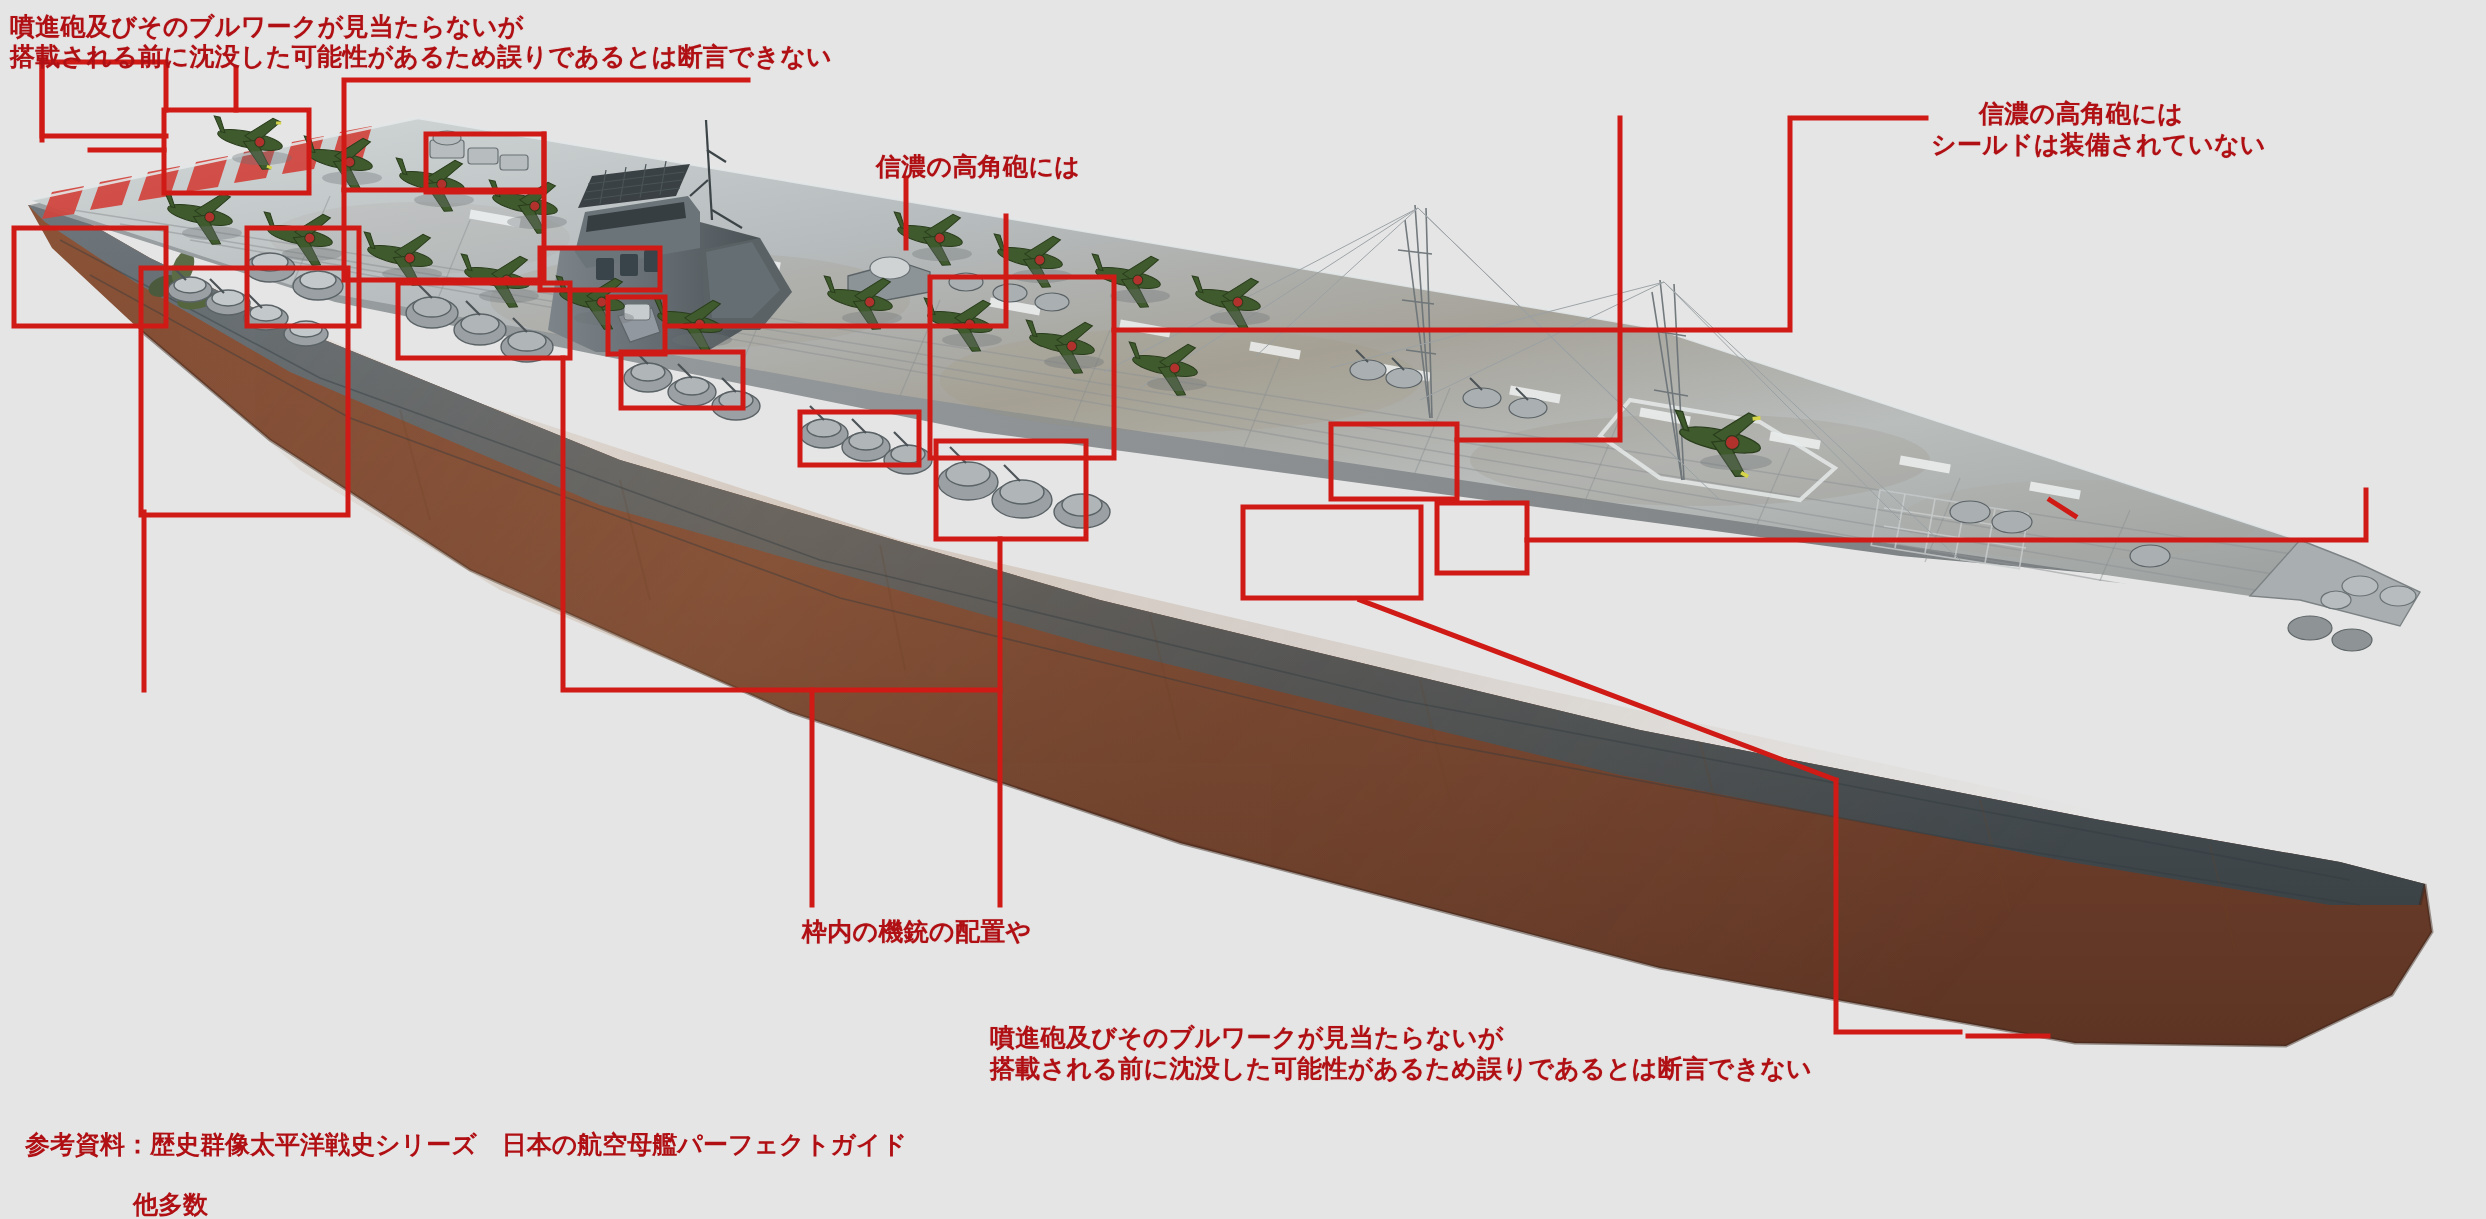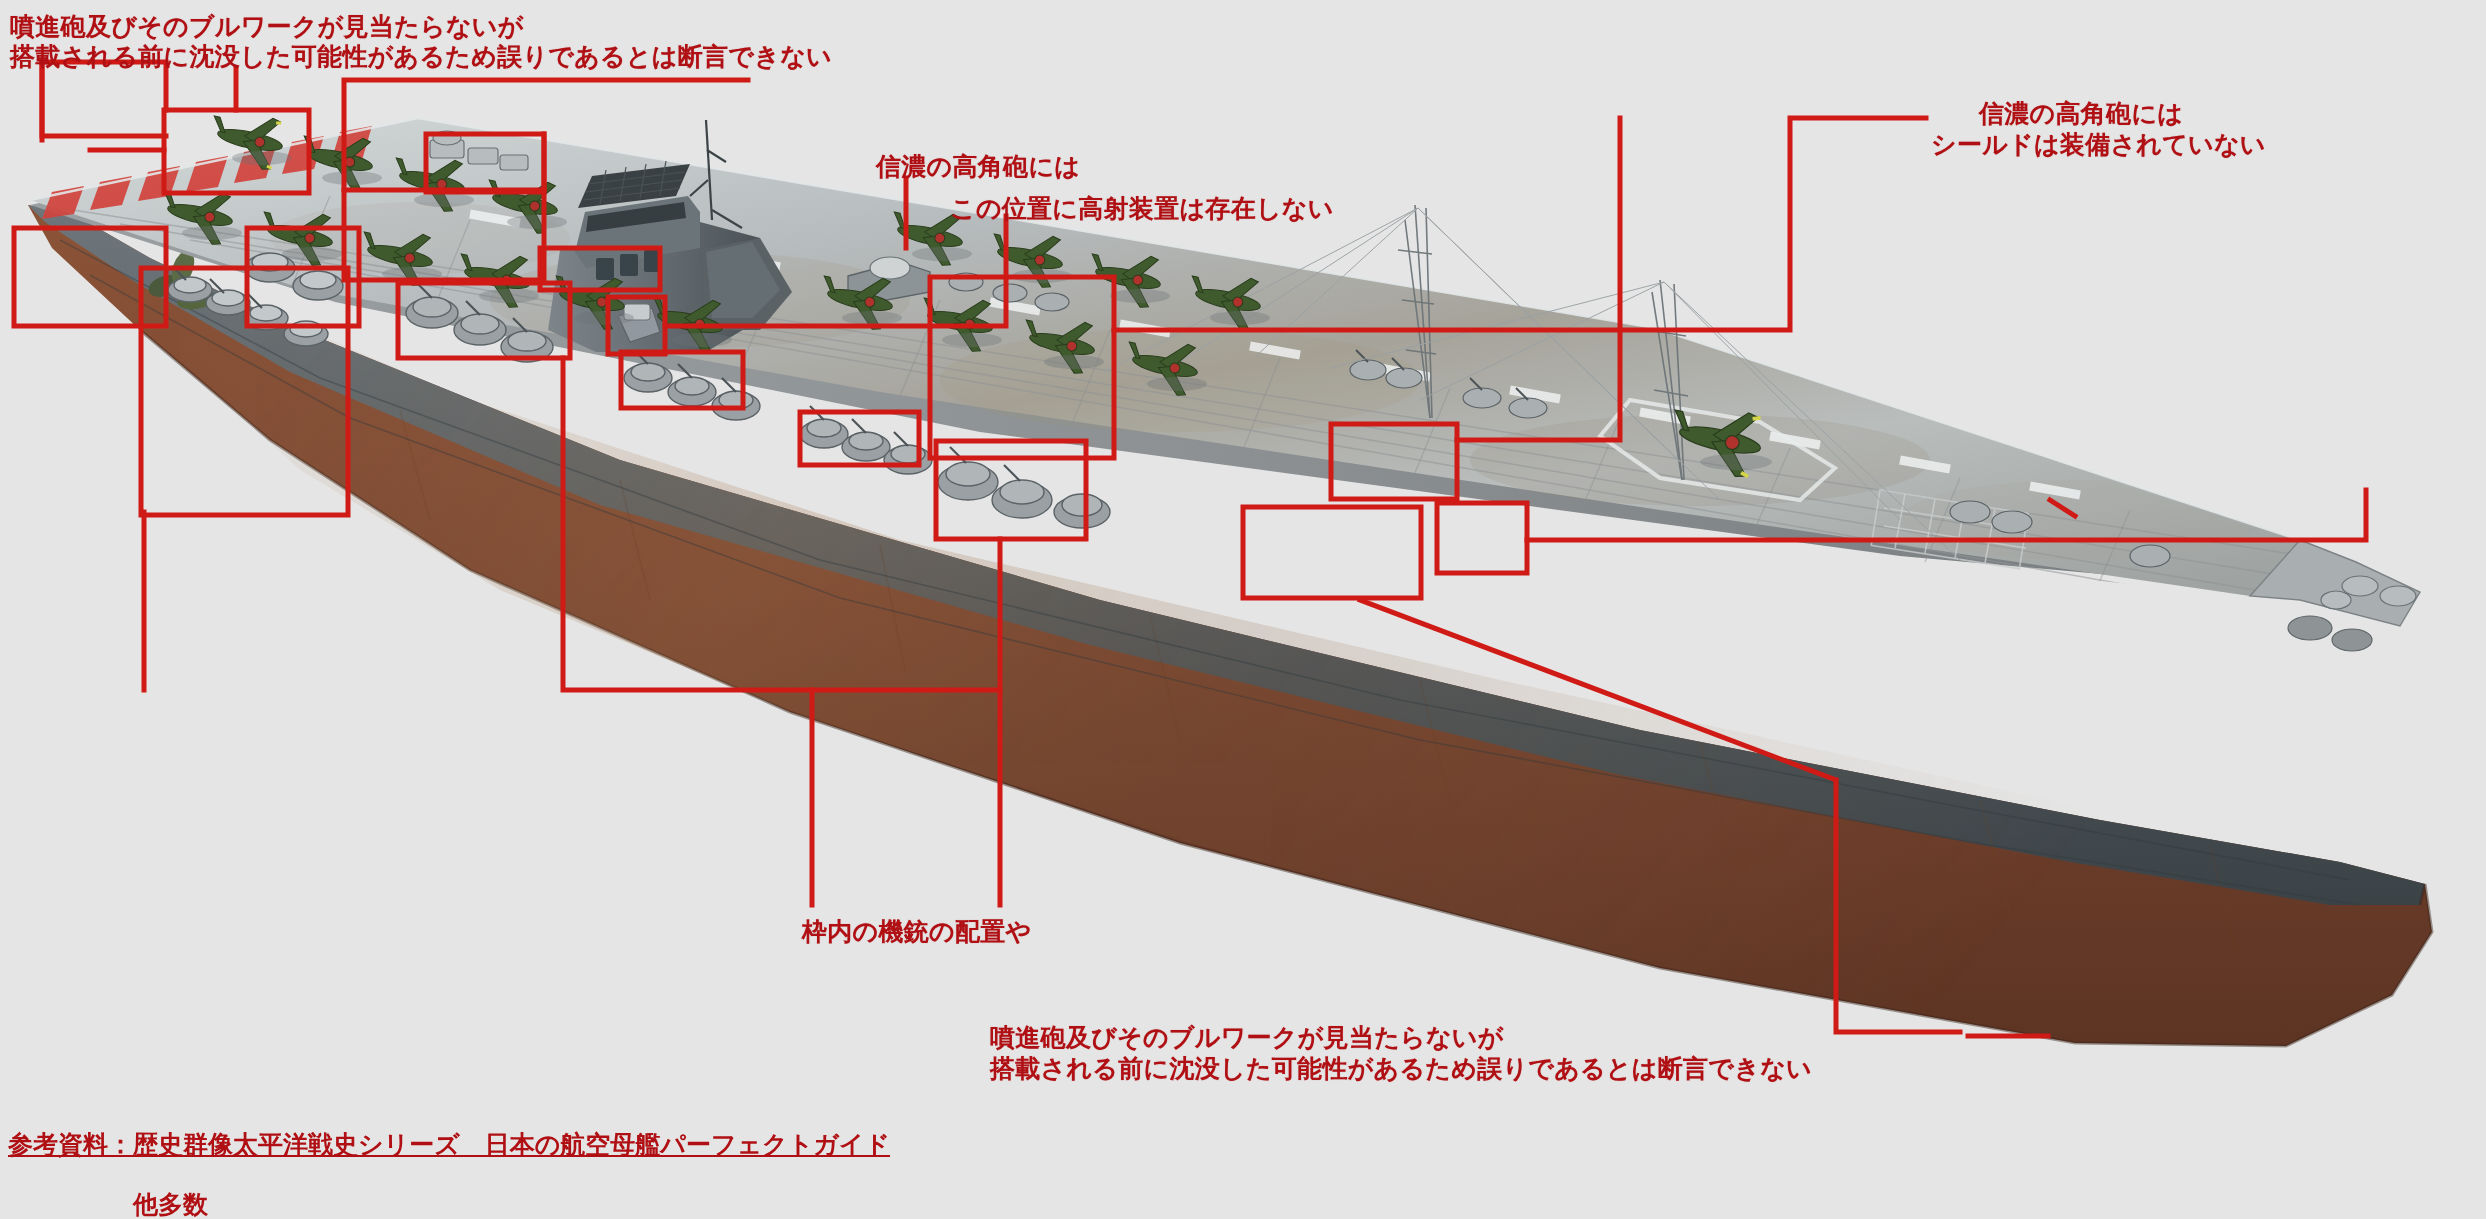--- a/index.html
+++ b/index.html
@@ -620,27 +620,26 @@
       <path d="M1248,598 L1248,776 M1248,776 L1836,776" stroke-width="0"></path>
 
       <path d="M2050,500 L2075,516" stroke-width="5"></path>
     </g>
   </svg>
 
   <div class="anno t26" style="left:10px;  top:10px;">噴進砲及びそのブルワークが見当たらないが</div>
   <div class="anno t26" style="left:10px;  top:40px;">搭載される前に沈没した可能性があるため誤りであるとは断言できない</div>
 
   <div class="anno t26" style="left:876px; top:150px;">信濃の高角砲には</div>
-  <div class="anno t26" style="left:950px; top:192px;">この位置に高射装置は存在しない</div>
 
   <div class="anno t26" style="left:1979px;top:97px;">信濃の高角砲には</div>
   <div class="anno t26" style="left:1931px;top:128px;">シールドは装備されていない</div>
 
 
   <div class="anno t26" style="left:802px; top:915px;">枠内の機銃の配置や</div>
 
   <div class="anno t26" style="left:990px; top:1021px;">噴進砲及びそのブルワークが見当たらないが</div>
   <div class="anno t26" style="left:990px; top:1052px;">搭載される前に沈没した可能性があるため誤りであるとは断言できない</div>
 
-  <div class="ref" style="left:8px; top:1126px;text-decoration:underline;">参考資料：歴史群像太平洋戦史シリーズ　日本の航空母艦パーフェクトガイド</div>
+  <div class="ref" style="left:25px; top:1126px;">参考資料：歴史群像太平洋戦史シリーズ　日本の航空母艦パーフェクトガイド</div>
   <div class="ref" style="left:8px; top:1186px;">　　　　　他多数</div>
 
 </div>
 
 </body></html>

